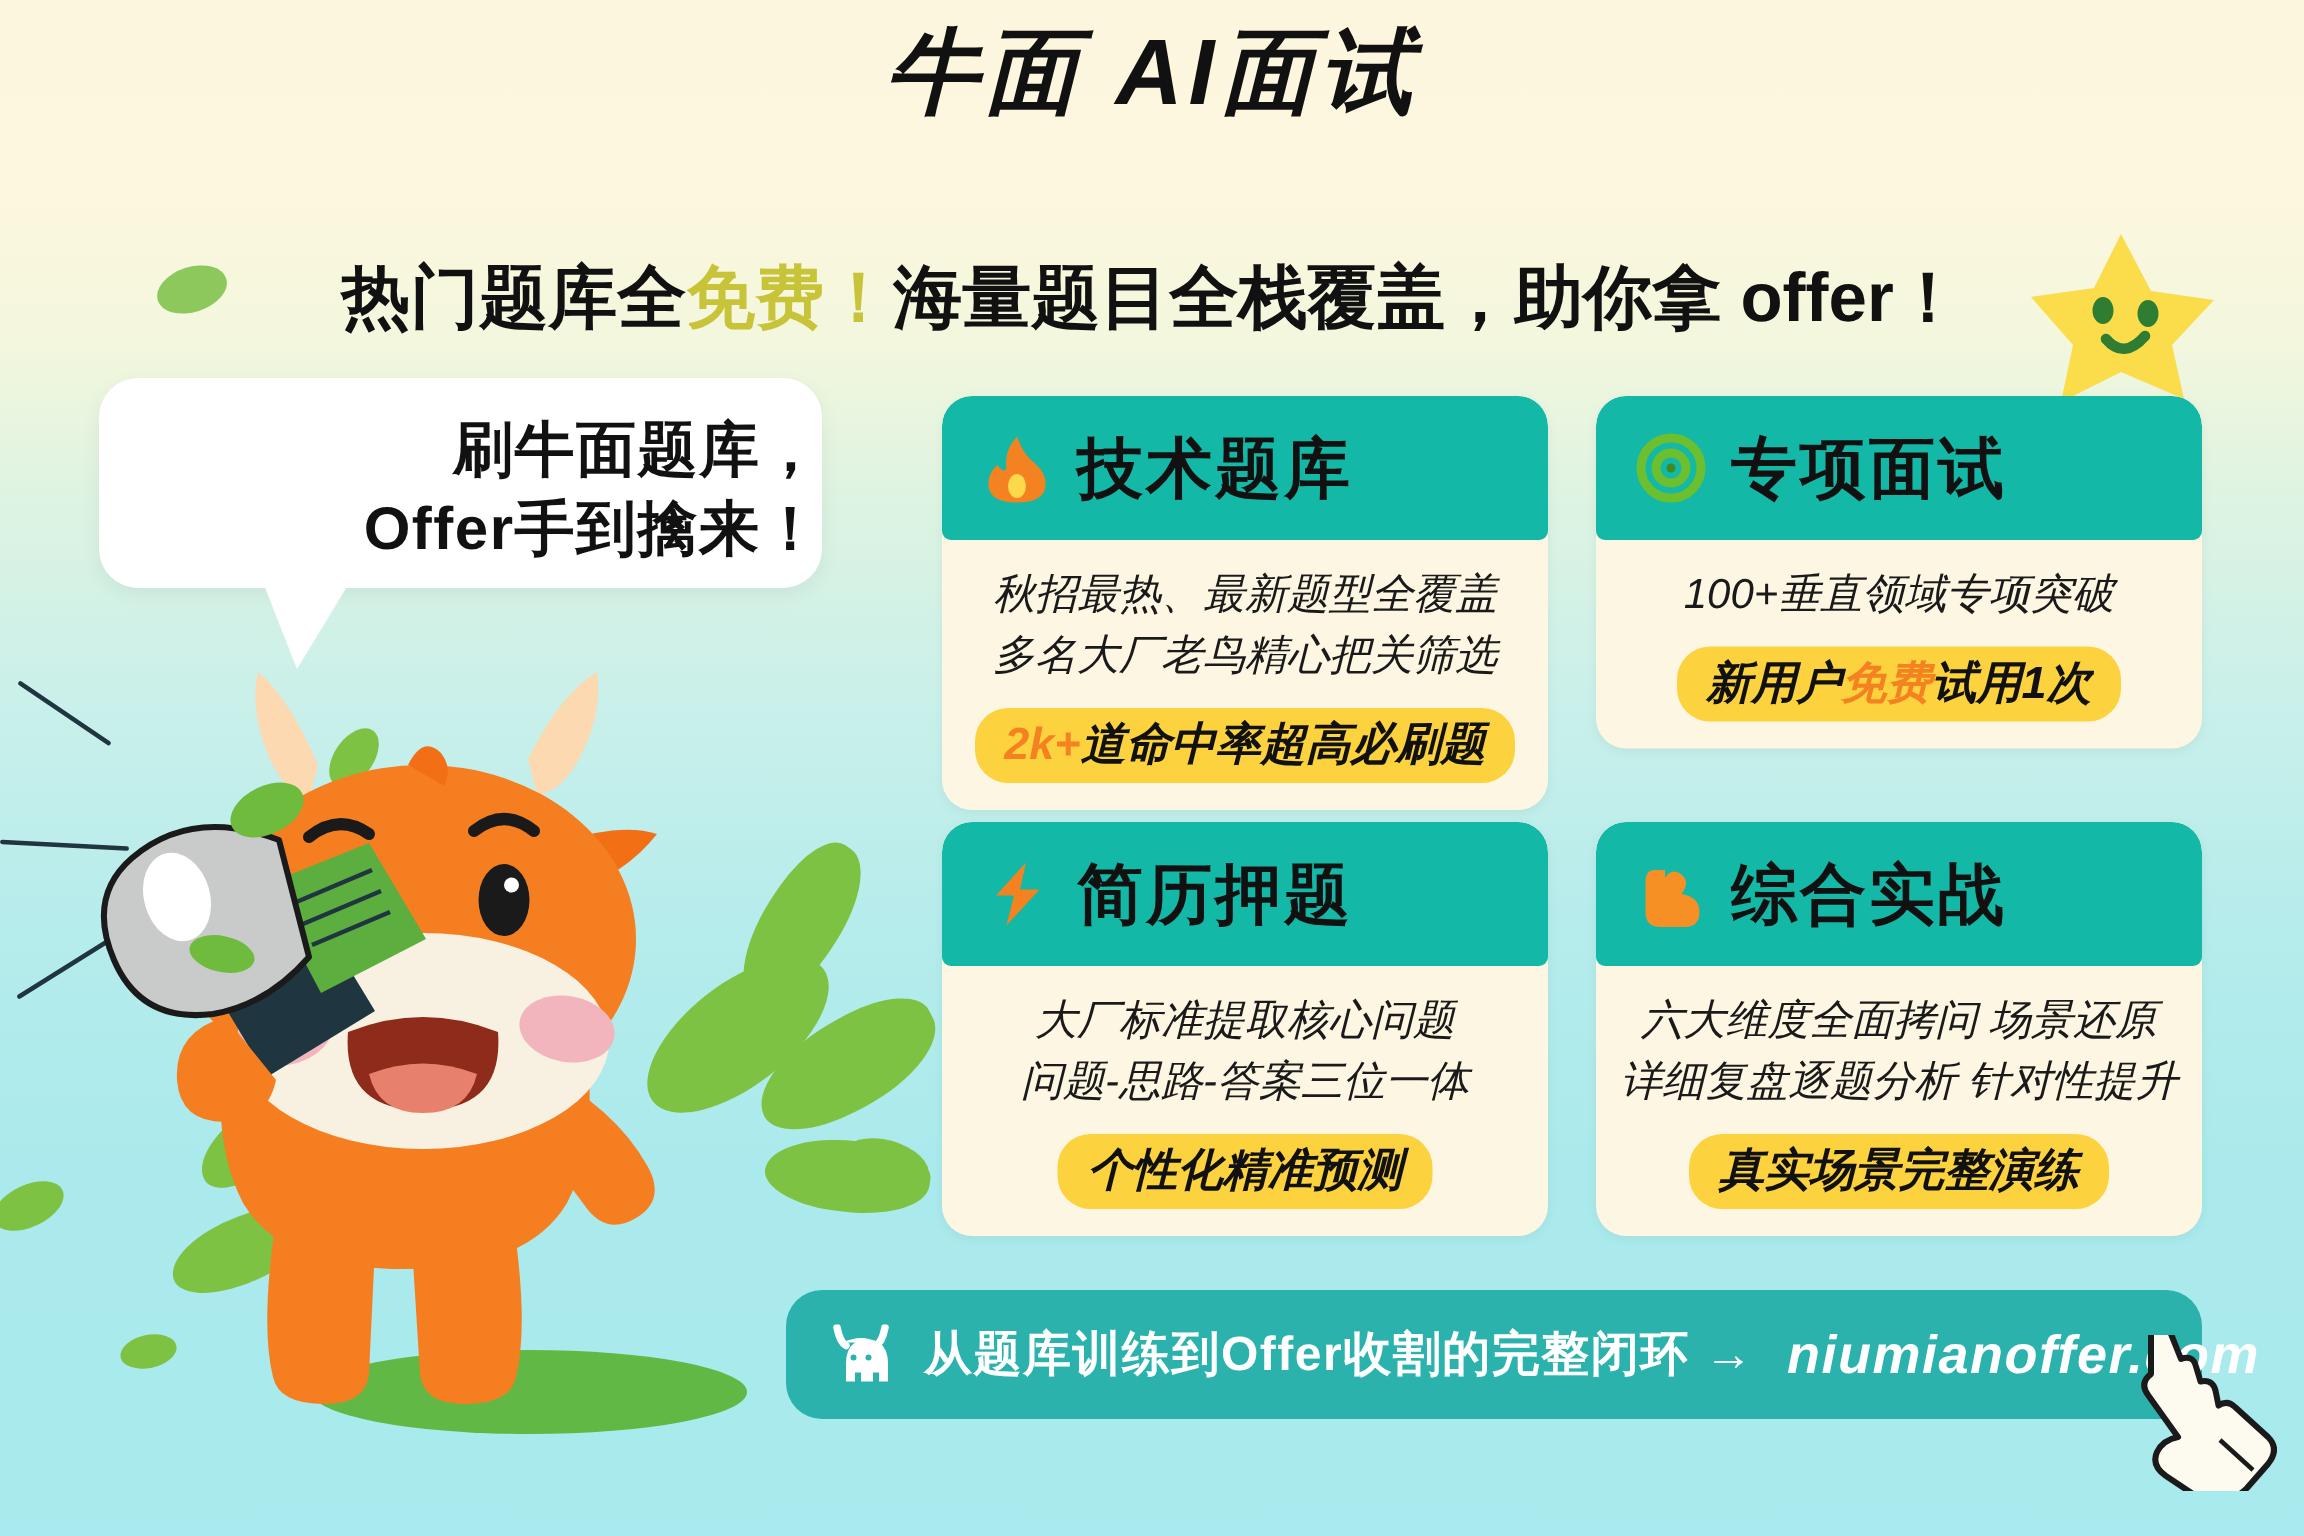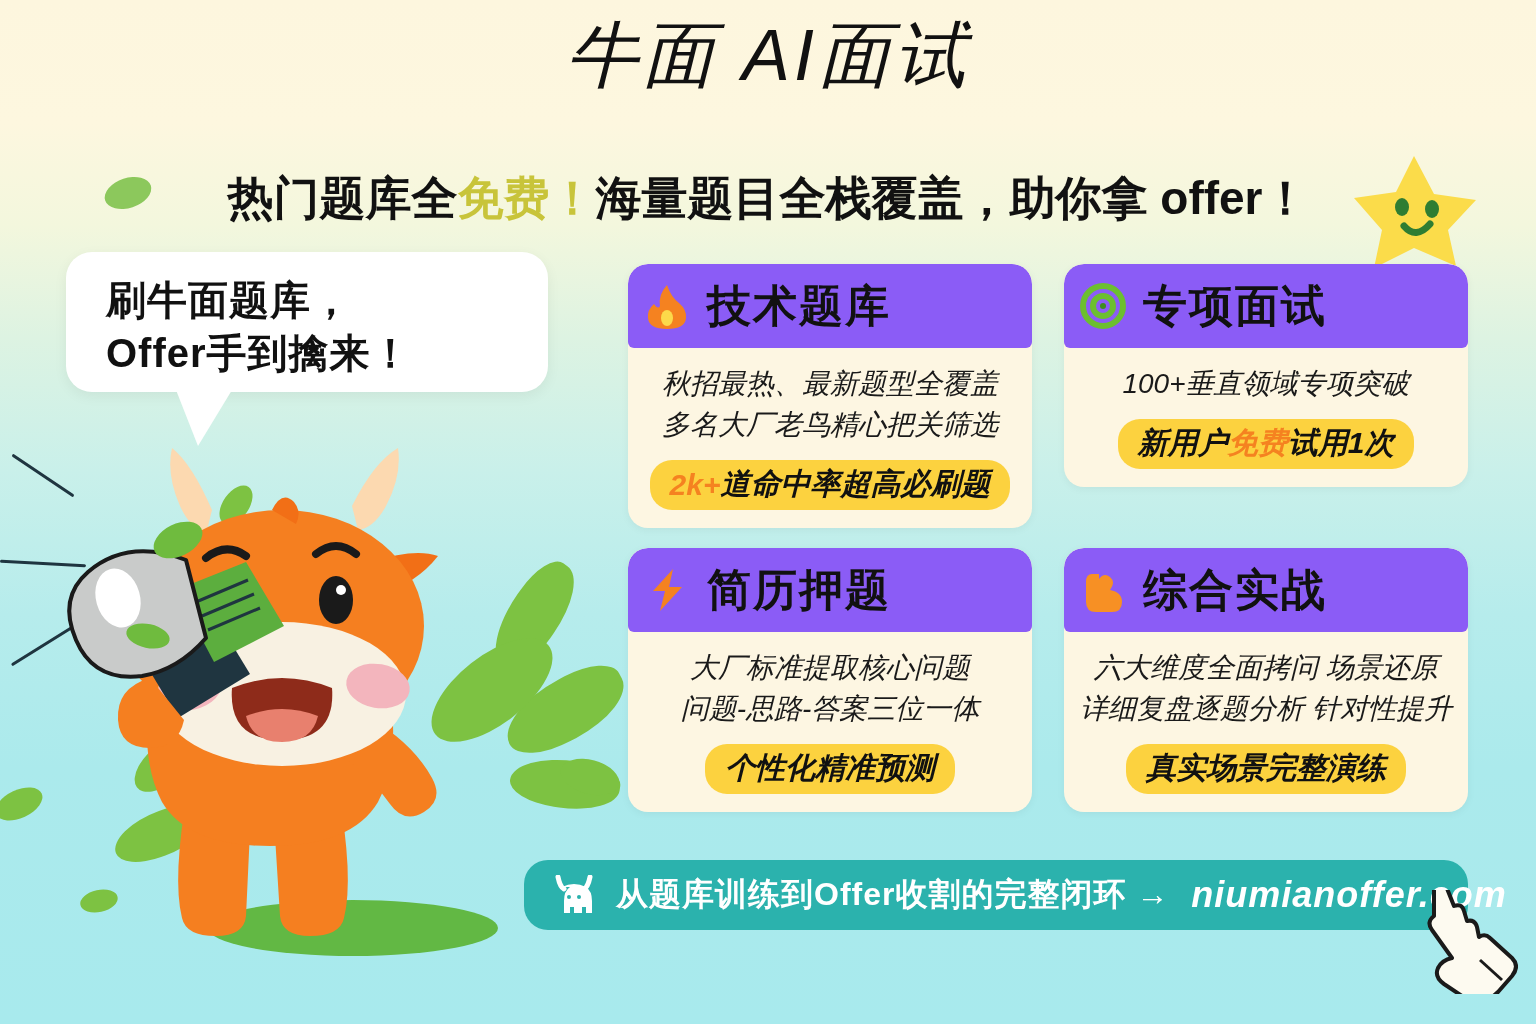--- a/index.html
+++ b/index.html
@@ -38,41 +38,41 @@
 
   
   .speedline{position:absolute;height:3px;background:#1f3540;border-radius:2px;}
   .sl1{left:6px;top:474px;width:74px;transform:rotate(34deg);}
   .sl2{left:0px;top:562px;width:86px;transform:rotate(3deg);}
   .sl3{left:6px;top:644px;width:74px;transform:rotate(-32deg);}
 
   
   .title{
     position:absolute;left:0;top:10px;width:1536px;text-align:center;
-    font-size:72px;font-weight:normal;font-style:italic;color:#111;
+    font-size:62px;font-weight:bold;font-style:italic;color:#111;
     letter-spacing:4px;line-height:1.25;
   }
   .subtitle{
     position:absolute;left:0;top:168px;width:1536px;text-align:center;
     font-size:46px;font-weight:bold;color:#111;white-space:nowrap;
   }
   .subtitle .hl{color:#c8c43a;}
 
   
   .star{position:absolute;left:1352px;top:152px;width:128px;height:118px;}
 
   
   .bubble{
     position:absolute;left:66px;top:252px;width:482px;height:140px;
     background:#ffffff;border-radius:26px;
     box-shadow:0 4px 14px rgba(0,0,0,.06);
   }
   .bubble .txt{
     padding:22px 0 0 40px;font-size:40px;font-weight:bold;color:#111;
-    line-height:1.32;letter-spacing:1px;
+    line-height:1.32;letter-spacing:1px;text-align:right;
   }
   .bubble .tail{
     position:absolute;left:110px;top:138px;width:0;height:0;
     border-left:22px solid transparent;border-right:34px solid transparent;
     border-top:56px solid #ffffff;
   }
 
   
   .mascot{position:absolute;left:0px;top:440px;width:560px;height:520px;}
 
@@ -81,40 +81,40 @@
   .card{
     position:absolute;width:404px;
     background:#fdf6e2;border-radius:20px;overflow:hidden;
     box-shadow:0 2px 8px rgba(0,0,0,.05);
   }
   .card.c0{left:0;top:0;}
   .card.c1{left:436px;top:0;}
   .card.c2{left:0;top:284px;}
   .card.c3{left:436px;top:284px;}
   .card-head{
-    background:#8b5cf6;height:84px;border-radius:20px 20px 6px 6px;
-    display:flex;align-items:center;padding-left:15px;box-sizing:border-box;
+    background:#14b8a6;height:96px;border-radius:20px 20px 6px 6px;
+    display:flex;align-items:center;padding-left:26px;box-sizing:border-box;
   }
   .card-head .hicon{width:48px;height:48px;flex:0 0 48px;margin-right:16px;}
   .card-head .htitle{font-size:44px;font-weight:bold;color:#111;letter-spacing:2px;}
   .card-body{padding:16px 14px 18px 14px;text-align:center;font-style:italic;}
   .card-body .line{
     font-size:28px;color:#1a1a1a;line-height:1.46;white-space:nowrap;
   }
   .badge{
     margin:14px auto 0 auto;background:#fcd23f;border-radius:22px;
     height:50px;display:flex;align-items:center;justify-content:flex-start;
     padding:0 20px;width:-moz-fit-content;width:fit-content;
   }
   .badge span{font-size:30px;font-weight:bold;color:#111;white-space:nowrap;}
   .badge span.accent{color:#f58220;}
 
   
   .cta{
-    position:absolute;left:524px;top:860px;width:944px;height:70px;
+    position:absolute;left:524px;top:860px;width:944px;height:86px;
     background:#2bb2ad;border-radius:24px;display:flex;align-items:center;
     padding-left:28px;box-sizing:border-box;
   }
   .cta .cow{width:44px;height:40px;flex:0 0 44px;margin-right:20px;}
   .cta .ctatxt{font-size:32px;font-weight:bold;color:#ffffff;white-space:nowrap;letter-spacing:1px;}
   .cta .url{font-size:36px;font-weight:bold;font-style:italic;color:#ffffff;
     margin-left:22px;white-space:nowrap;letter-spacing:1px;}
   .cursor{position:absolute;left:1414px;top:890px;width:104px;height:104px;}
 </style>
 </head>

